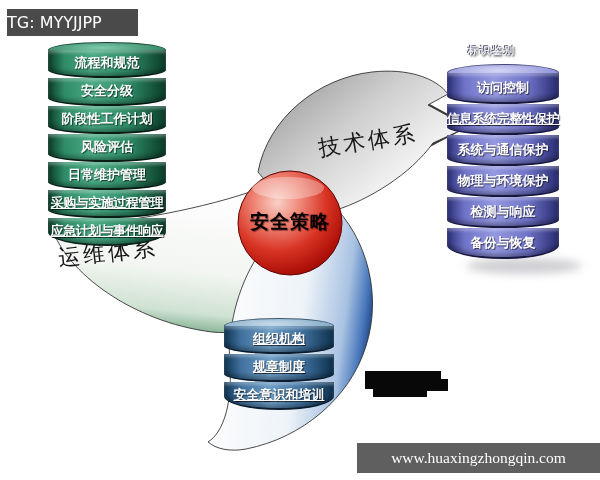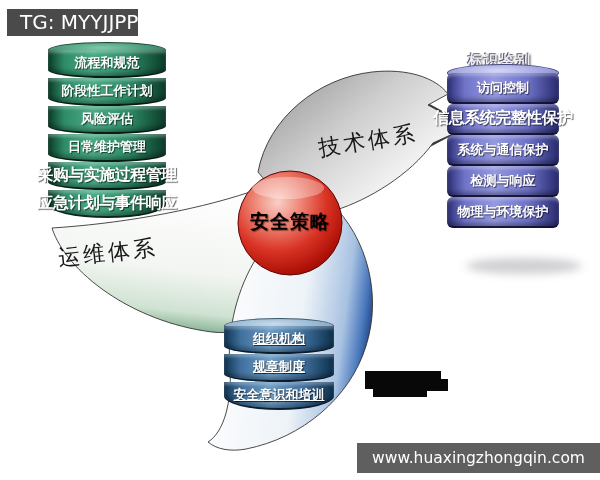--- a/index.html
+++ b/index.html
@@ -34,58 +34,58 @@
   }
   .cyl-body{position:relative;margin-top:8px;}
   .seg{
     height:26px;display:flex;align-items:center;justify-content:center;
     color:#fff;font-weight:bold;font-size:13px;white-space:nowrap;
     text-shadow:1px 1px 1px rgba(0,0,0,.6);
     border-bottom:2px solid rgba(4,18,14,.92);
     border-radius:0 0 50% 50% / 0 0 8px 8px;
     box-shadow:inset 0 3px 3px rgba(255,255,255,.28), inset 0 -3px 4px rgba(0,0,0,.32);
   }
-  .seg.sm{font-size:16px;letter-spacing:-.5px;}
+  .seg.sm{font-size:13px;letter-spacing:-.5px;text-decoration:underline;}
   .seg.last{border-radius:0 0 50% 50% / 0 0 14px 14px;border-bottom:2px solid rgba(4,18,14,.85);}
 
   .cyl.green{left:48px;top:42px;width:118px;}
   .cyl.green .cyl-top{background:radial-gradient(ellipse at 45% 35%,#7fcbab,#2c7f5f 80%,#1c5c43);}
   .cyl.green .seg{background:linear-gradient(90deg,#0b3b28 0%,#2f8c68 14%,#4aab85 38%,#2f8c68 68%,#0b3b28 100%);}
 
   .cyl.purple{left:447px;top:64px;width:112px;}
   .cyl.purple .cyl-top{height:18px;background:radial-gradient(ellipse at 45% 35%,#d5d7f5,#8a8ed6 78%,#565aa8);border-color:rgba(20,20,60,.6);}
   .cyl.purple .cyl-body{margin-top:9px;}
-  .cyl.purple .seg{height:29px;background:linear-gradient(90deg,#2a2d74 0%,#7074c8 16%,#9599e0 42%,#6f73c7 72%,#272a6e 100%);border-bottom-color:rgba(14,14,50,.92);border-radius:6px;}
+  .cyl.purple .seg{height:29px;background:linear-gradient(90deg,#2a2d74 0%,#7074c8 16%,#9599e0 42%,#6f73c7 72%,#272a6e 100%);border-bottom-color:rgba(14,14,50,.92);}
 
   .cyl.blue{left:224px;top:318px;width:110px;}
   .cyl.blue .cyl-top{background:radial-gradient(ellipse at 45% 35%,#c8dcec,#7da6c4 78%,#4a7ba6);border-color:rgba(8,30,50,.6);}
   .cyl.blue .seg{background:linear-gradient(90deg,#0e3350 0%,#3f6f9c 15%,#6d9dc4 42%,#3f6f9c 72%,#0d304c 100%);border-bottom-color:rgba(5,22,38,.92);text-decoration:underline;}
 
   .cyl-header{
-    position:absolute;z-index:2;left:468px;top:44px;font-size:14px;font-weight:bold;
+    position:absolute;z-index:2;left:468px;top:44px;font-size:10px;font-weight:bold;
     color:#ecedf6;letter-spacing:2px;white-space:nowrap;
     text-shadow:-1px -1px 0 #5a5a6a, 1px 1px 2px #333;
-    margin-top:8px;
   }
 
   .cyl-shadow{
     position:absolute;z-index:1;left:466px;top:258px;width:116px;height:16px;
     background:rgba(40,40,60,.22);border-radius:50%;filter:blur(4px);
   }
 
   
   .tg-box{
     position:absolute;z-index:5;left:7px;top:9px;width:131px;height:27px;
-    background:#4a4a4a;color:#fff;font-size:20px;line-height:27px;
-    padding-left:13px;box-sizing:border-box;white-space:nowrap;
+    background:#4a4a4a;color:#fff;font-size:16px;line-height:27px;
+    box-sizing:border-box;white-space:nowrap;
   }
   .site-bar{
     position:absolute;z-index:5;left:357px;top:443px;width:243px;height:30px;
     background:#5f5f5f;color:#fff;font-size:15.5px;line-height:30px;text-align:center;
     white-space:nowrap;
+    font-family:Liberation Serif, serif;
   }
 </style>
 </head>
 <body>
 
 <div class="stage">
 
   <svg class="art" width="600" height="480" viewBox="0 0 600 480">
     <defs>
       <linearGradient id="gradGray" x1="0" y1="0" x2="1" y2="0.8">
@@ -152,37 +152,39 @@
   <div class="branch-label ops">运维体系</div>
 
   <div class="sphere-label">安全策略</div>
 
   <div class="cyl-shadow"></div>
 
   <div class="cyl green">
     <div class="cyl-top"></div>
     <div class="cyl-body">
       <div class="seg">流程和规范</div>
+      <div class="seg">安全分级</div>
       <div class="seg">阶段性工作计划</div>
       <div class="seg">风险评估</div>
       <div class="seg">日常维护管理</div>
       <div class="seg sm">采购与实施过程管理</div>
       <div class="seg sm last">应急计划与事件响应</div>
     </div>
   </div>
 
   <div class="cyl-header">标识鉴别</div>
   <div class="cyl purple">
     <div class="cyl-top"></div>
     <div class="cyl-body">
       <div class="seg">访问控制</div>
       <div class="seg sm">信息系统完整性保护</div>
       <div class="seg">系统与通信保护</div>
+      <div class="seg">物理与环境保护</div>
       <div class="seg">检测与响应</div>
-      <div class="seg">物理与环境保护</div>
+      <div class="seg last">备份与恢复</div>
     </div>
   </div>
 
   <div class="cyl blue">
     <div class="cyl-top"></div>
     <div class="cyl-body">
       <div class="seg">组织机构</div>
       <div class="seg">规章制度</div>
       <div class="seg last">安全意识和培训</div>
     </div>

